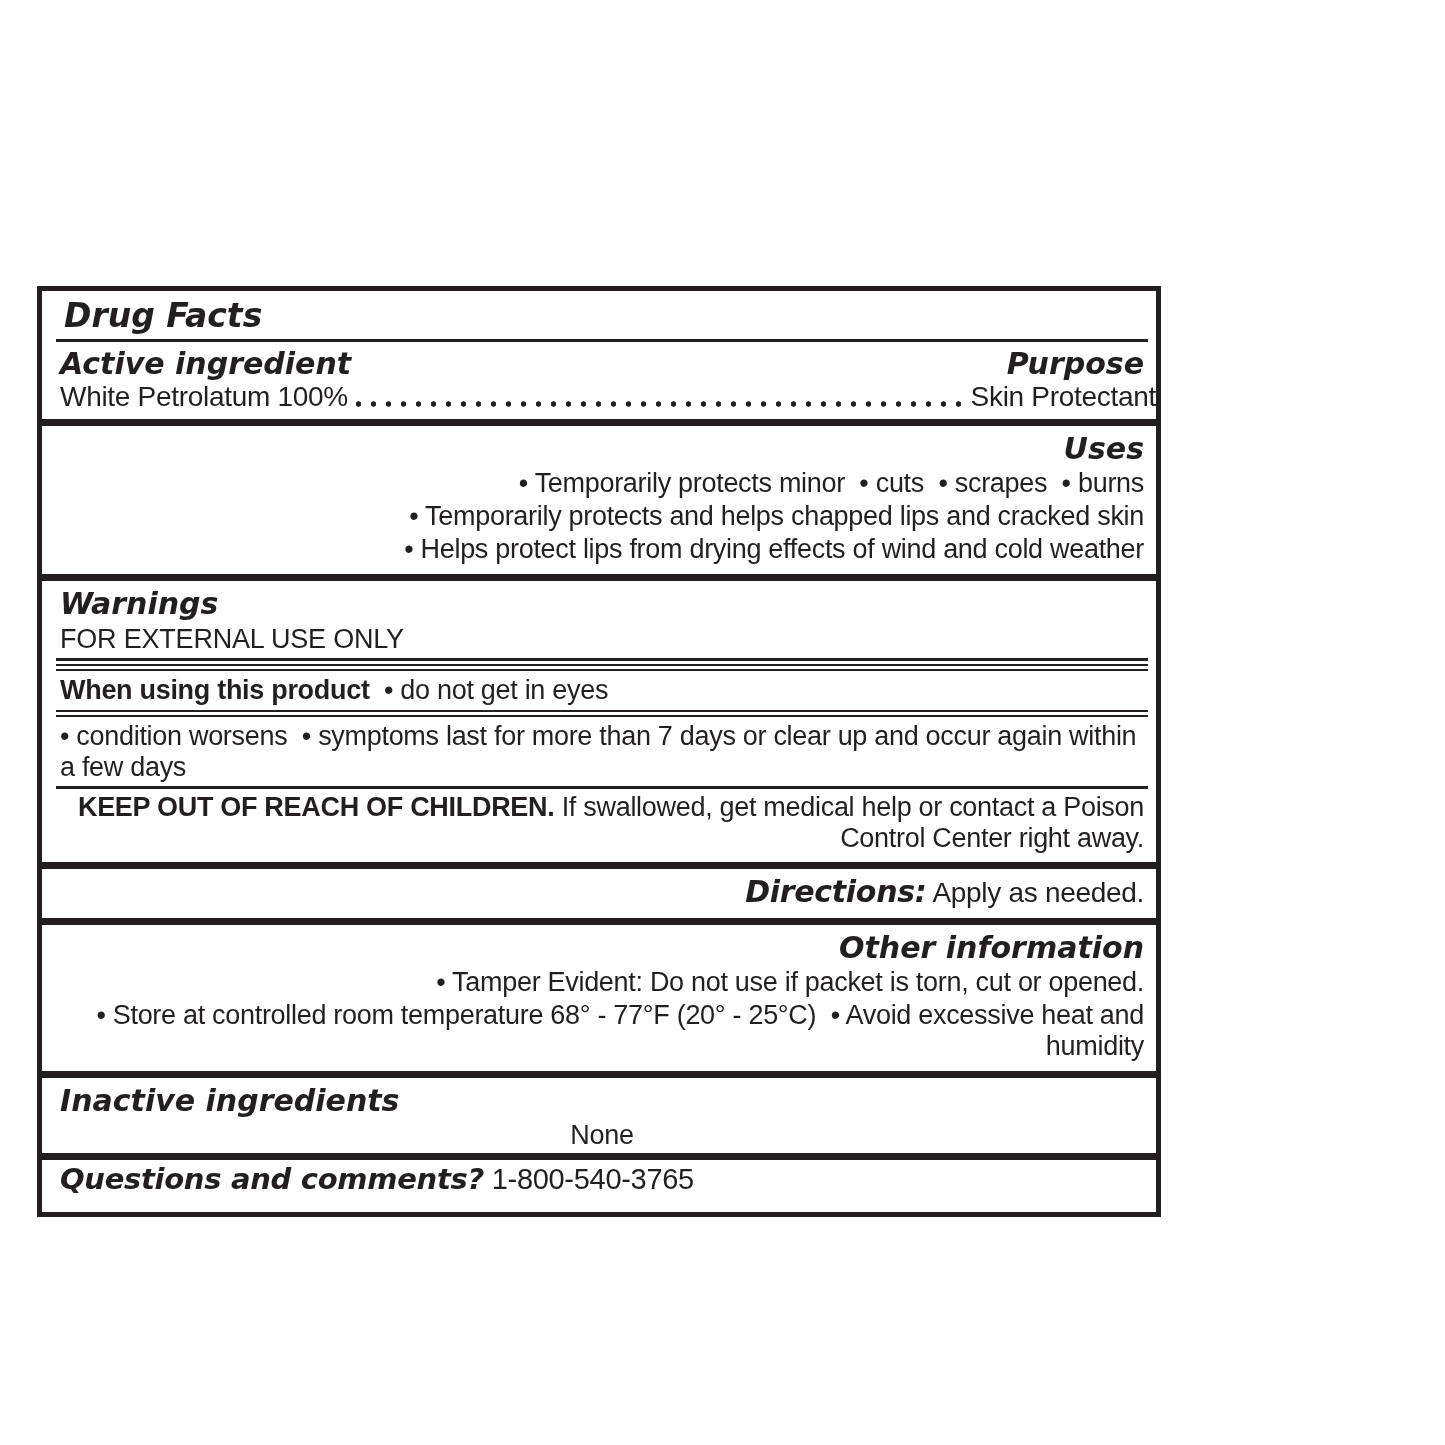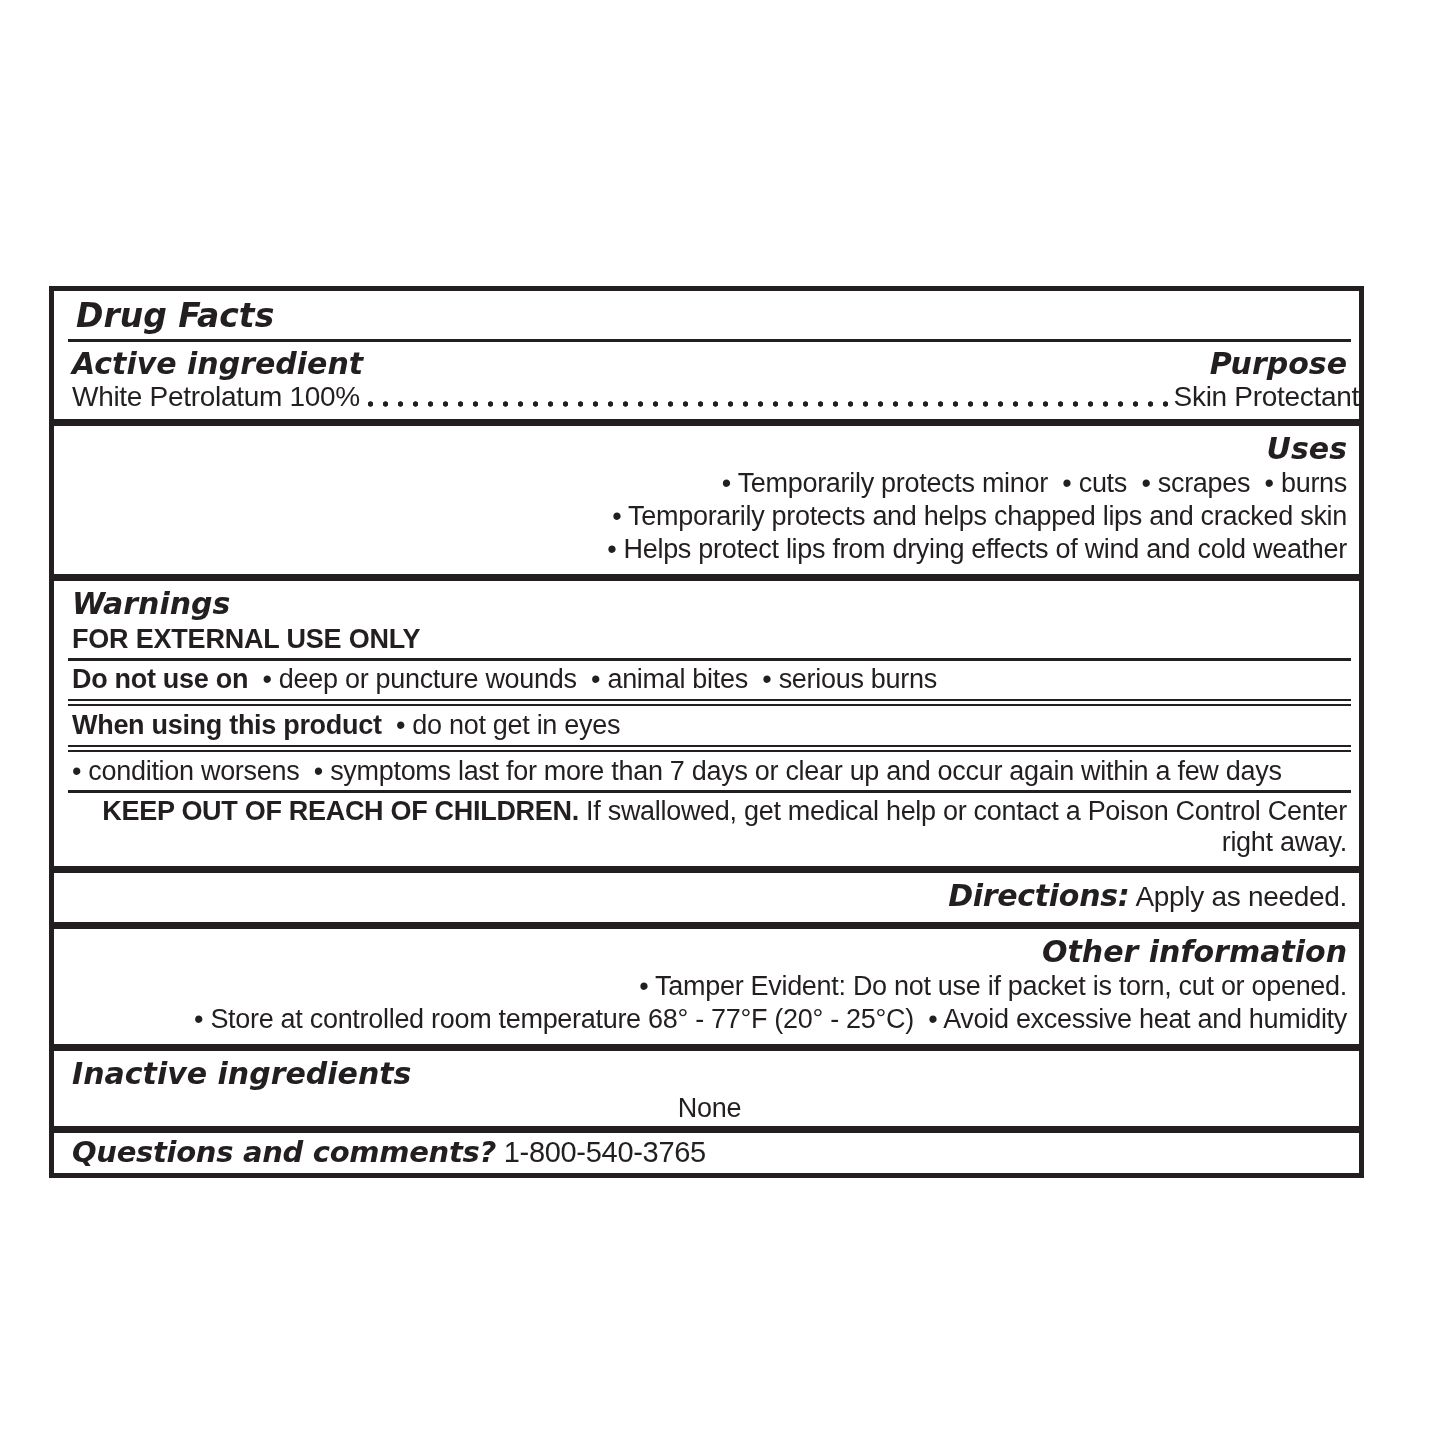--- a/index.html
+++ b/index.html
@@ -2,37 +2,37 @@
 <html><head>
 <meta charset="utf-8">
 <style>
   html,body{margin:0;padding:0;}
   body{
     width:1445px;height:1445px;background:#ffffff;
     font-family:"Liberation Sans",sans-serif;color:#231f20;
     position:relative;overflow:hidden;
   }
   .dfl{
-    position:absolute;left:37px;top:286px;width:1315px;
-    border:5px solid #231f20;background:#fff;box-sizing:border-box;margin-left:12px;
+    position:absolute;left:37px;top:286px;width:1124px;
+    border:5px solid #231f20;background:#fff;box-sizing:border-box;
   }
   .h1{
     font-family:"DejaVu Sans",sans-serif;font-weight:bold;font-style:italic;
     font-size:33px;line-height:38px;padding:6px 10px 2px 22px;
   }
   .h2{
     font-family:"DejaVu Sans",sans-serif;font-weight:bold;font-style:italic;
     font-size:30px;line-height:35px;
   }
   .row{padding:1px 12px 1px 18px;}
   .body{
     font-size:27px;line-height:31px;letter-spacing:-0.3px;white-space:pre-wrap;
   }
   .bold{font-weight:bold;}
-  .caps{font-weight:bold;font-size:27px;line-height:32px;letter-spacing:-0.2px;}
+  .caps{font-weight:normal;font-size:27px;line-height:32px;letter-spacing:-0.2px;}
   .hr{height:3px;background:#231f20;margin:2px 8px 2px 14px;}
   .hr2{height:3px;border-top:2.5px solid #231f20;border-bottom:2.5px solid #231f20;
        background:#fff;margin:3px 8px 3px 14px;}
   .bar{height:7px;background:#231f20;}
   .heads{display:flex;justify-content:space-between;align-items:baseline;padding:2px 12px 0 18px;}
   .leader{display:flex;align-items:baseline;padding:0 0 6px 18px;font-size:28px;line-height:32px;letter-spacing:-0.3px;}
   .dots{
     flex:1 1 auto;align-self:stretch;margin:0 3px;
     background-image:radial-gradient(circle,#231f20 2.4px,rgba(0,0,0,0) 3px);
     background-size:15px 8px;background-repeat:repeat-x;background-position:left bottom 5px;
@@ -69,21 +69,20 @@
     <div class="row body">• Helps protect lips from drying effects of wind and cold weather</div>
   </div>
 
   <div class="bar"></div>
 
   <div class="pad-t">
     <div class="row h2">Warnings</div>
     <div class="row caps">FOR EXTERNAL USE ONLY</div>
     <div class="hr"></div>
 
-    <div class="row body"><span class="bold">Do not use on</span><span>  • deep or puncture wounds  • animal bites  • serious burns</span></div>
     <div class="hr2"></div>
 
     <div class="row body"><span class="bold">When using this product</span><span>  • do not get in eyes</span></div>
     <div class="hr2"></div>
 
     <div class="row body">• condition worsens  • symptoms last for more than 7 days or clear up and occur again within a few days</div>
     <div class="hr"></div>
 
     <div class="row body pad-b"><span class="bold">KEEP OUT OF REACH OF CHILDREN.</span><span> If swallowed, get medical help or contact a Poison Control Center right away.</span></div>
   </div>
@@ -105,16 +104,16 @@
   <div class="bar"></div>
 
   <div class="pad-t">
     <div class="row h2">Inactive ingredients</div>
     <div class="row body" style="padding-bottom:2px;text-align:center;">None</div>
   </div>
 
   <div class="bar"></div>
 
   <div>
-    <div class="row body" style="padding-top:2px;padding-bottom:3px;"><span class="h2" style="font-size:29px;">Questions and comments?</span><span style="font-size:29px;"> 1-800-540-3765</span></div>
+    <div class="row body" style="padding-top:2px;padding-bottom:15px;"><span class="h2" style="font-size:29px;">Questions and comments?</span><span style="font-size:29px;"> 1-800-540-3765</span></div>
   </div>
 
 </div>
 
 </body></html>

